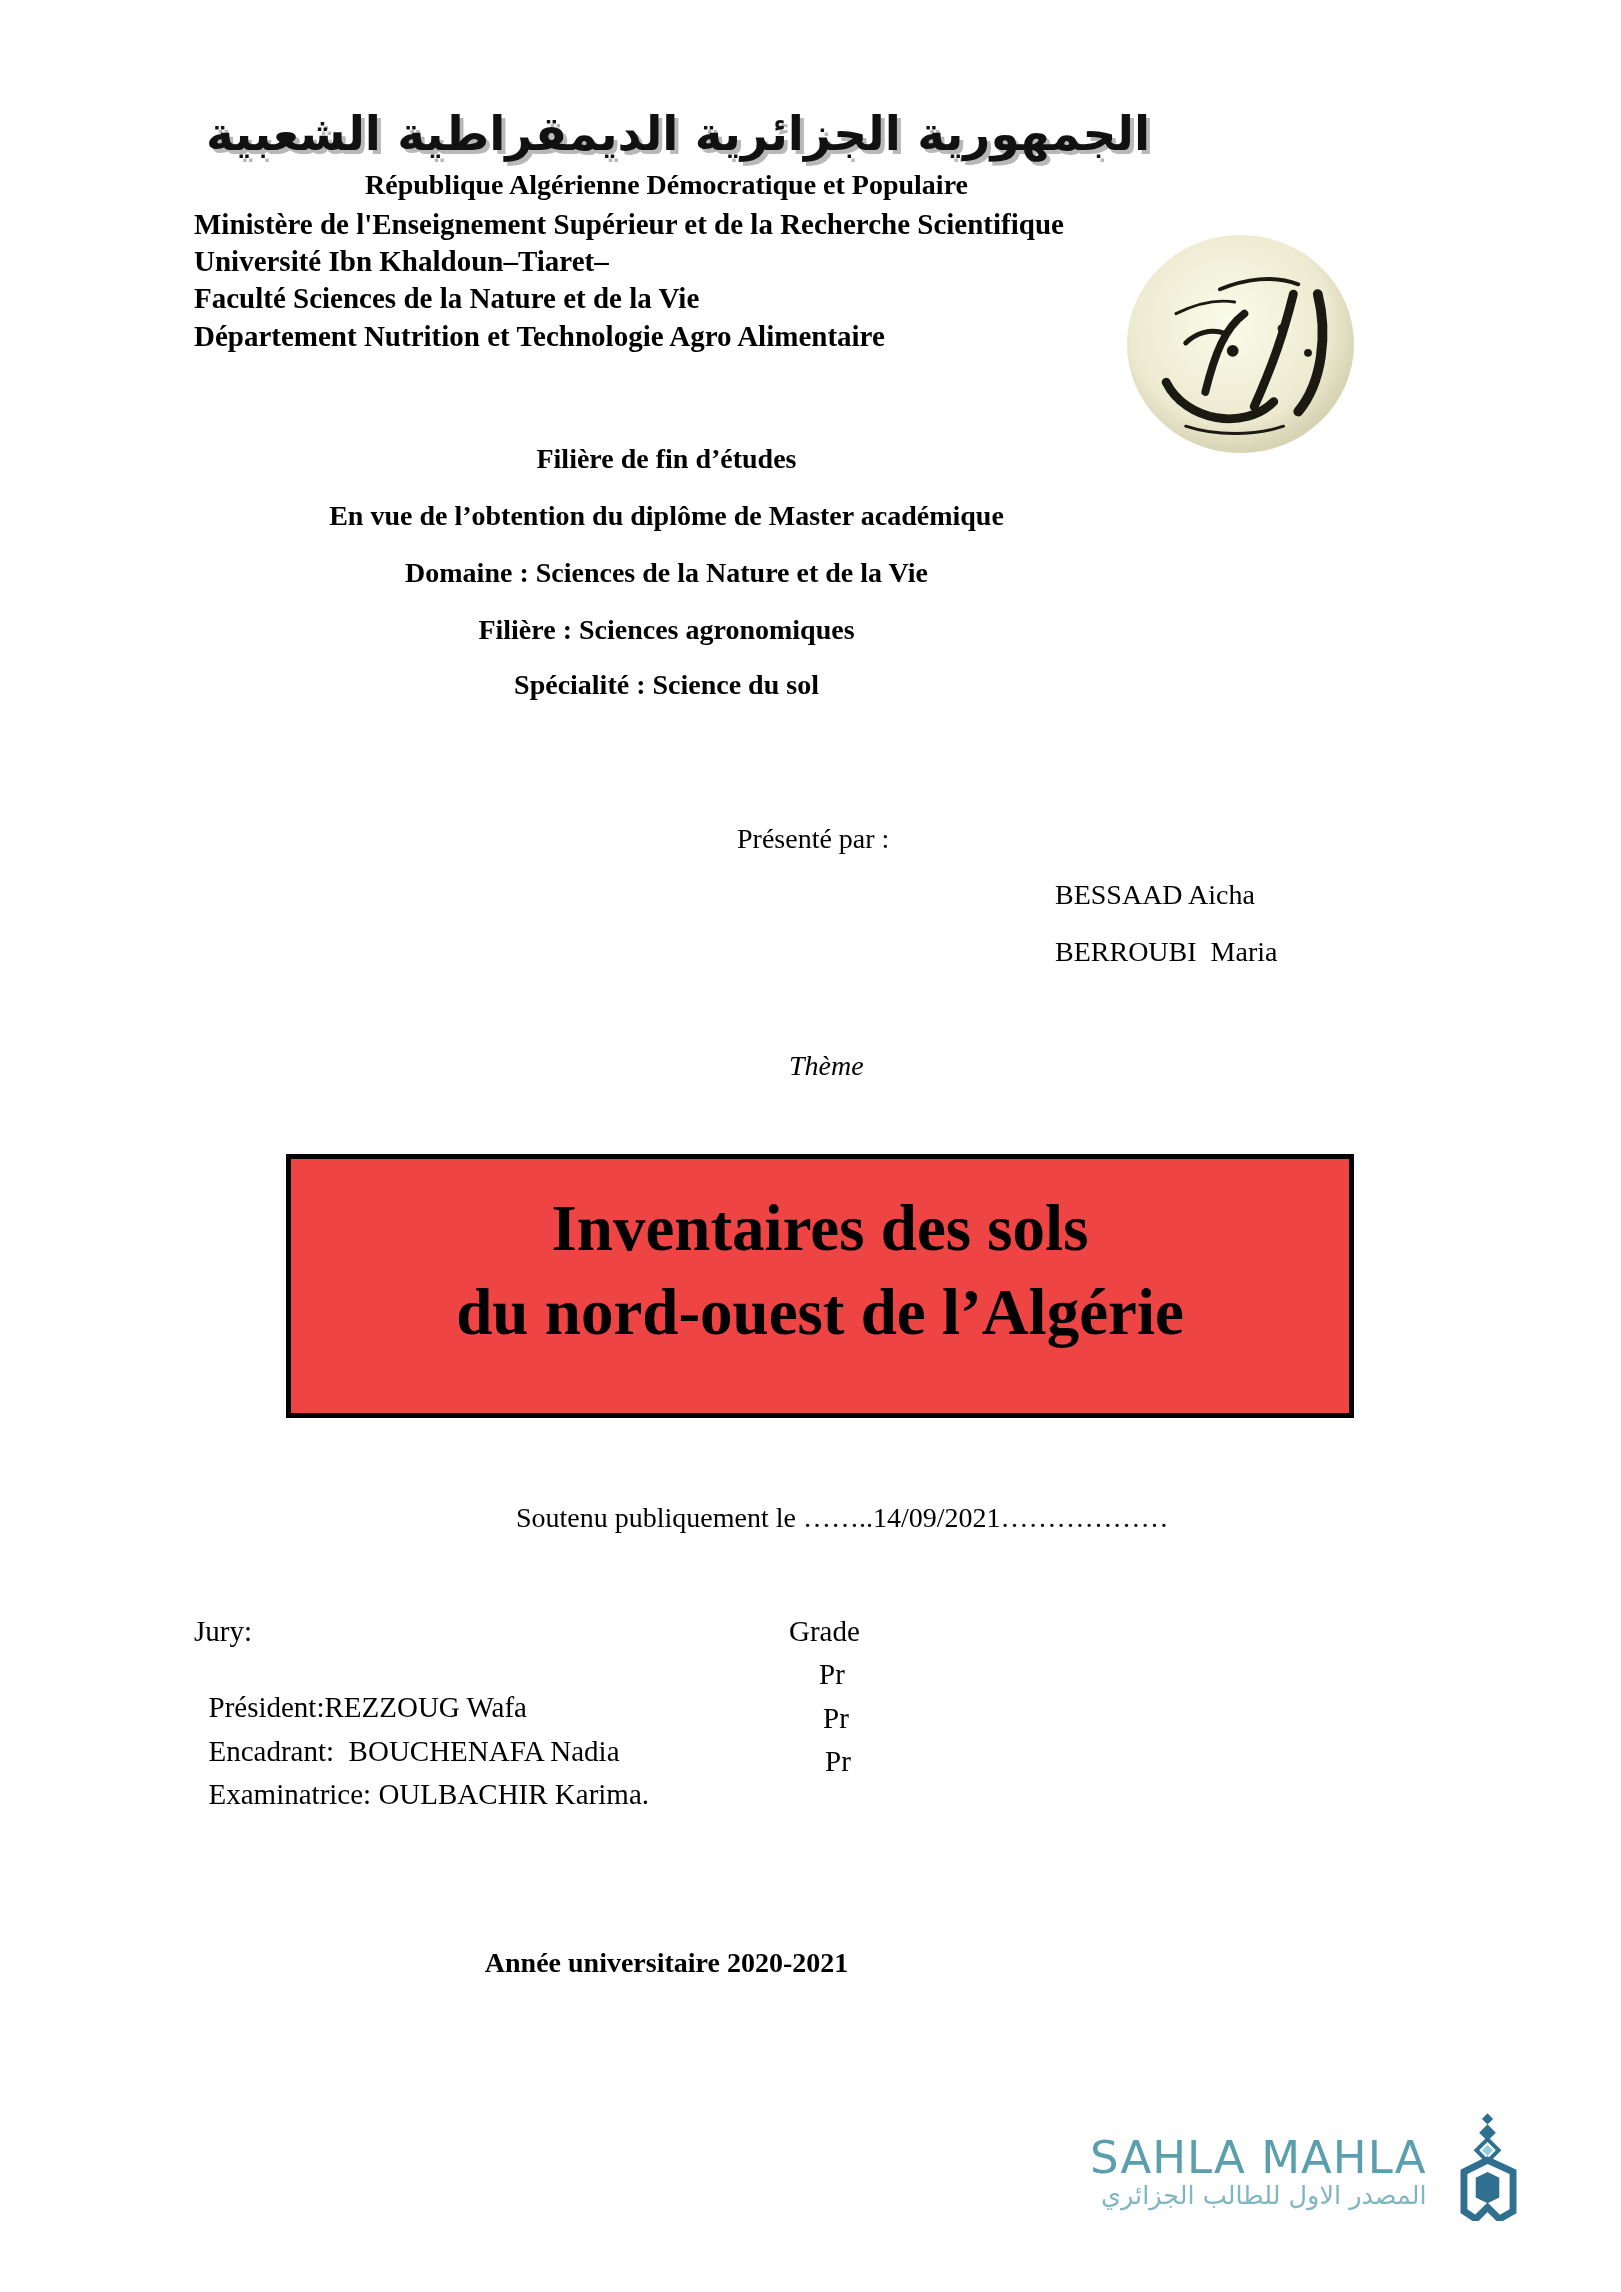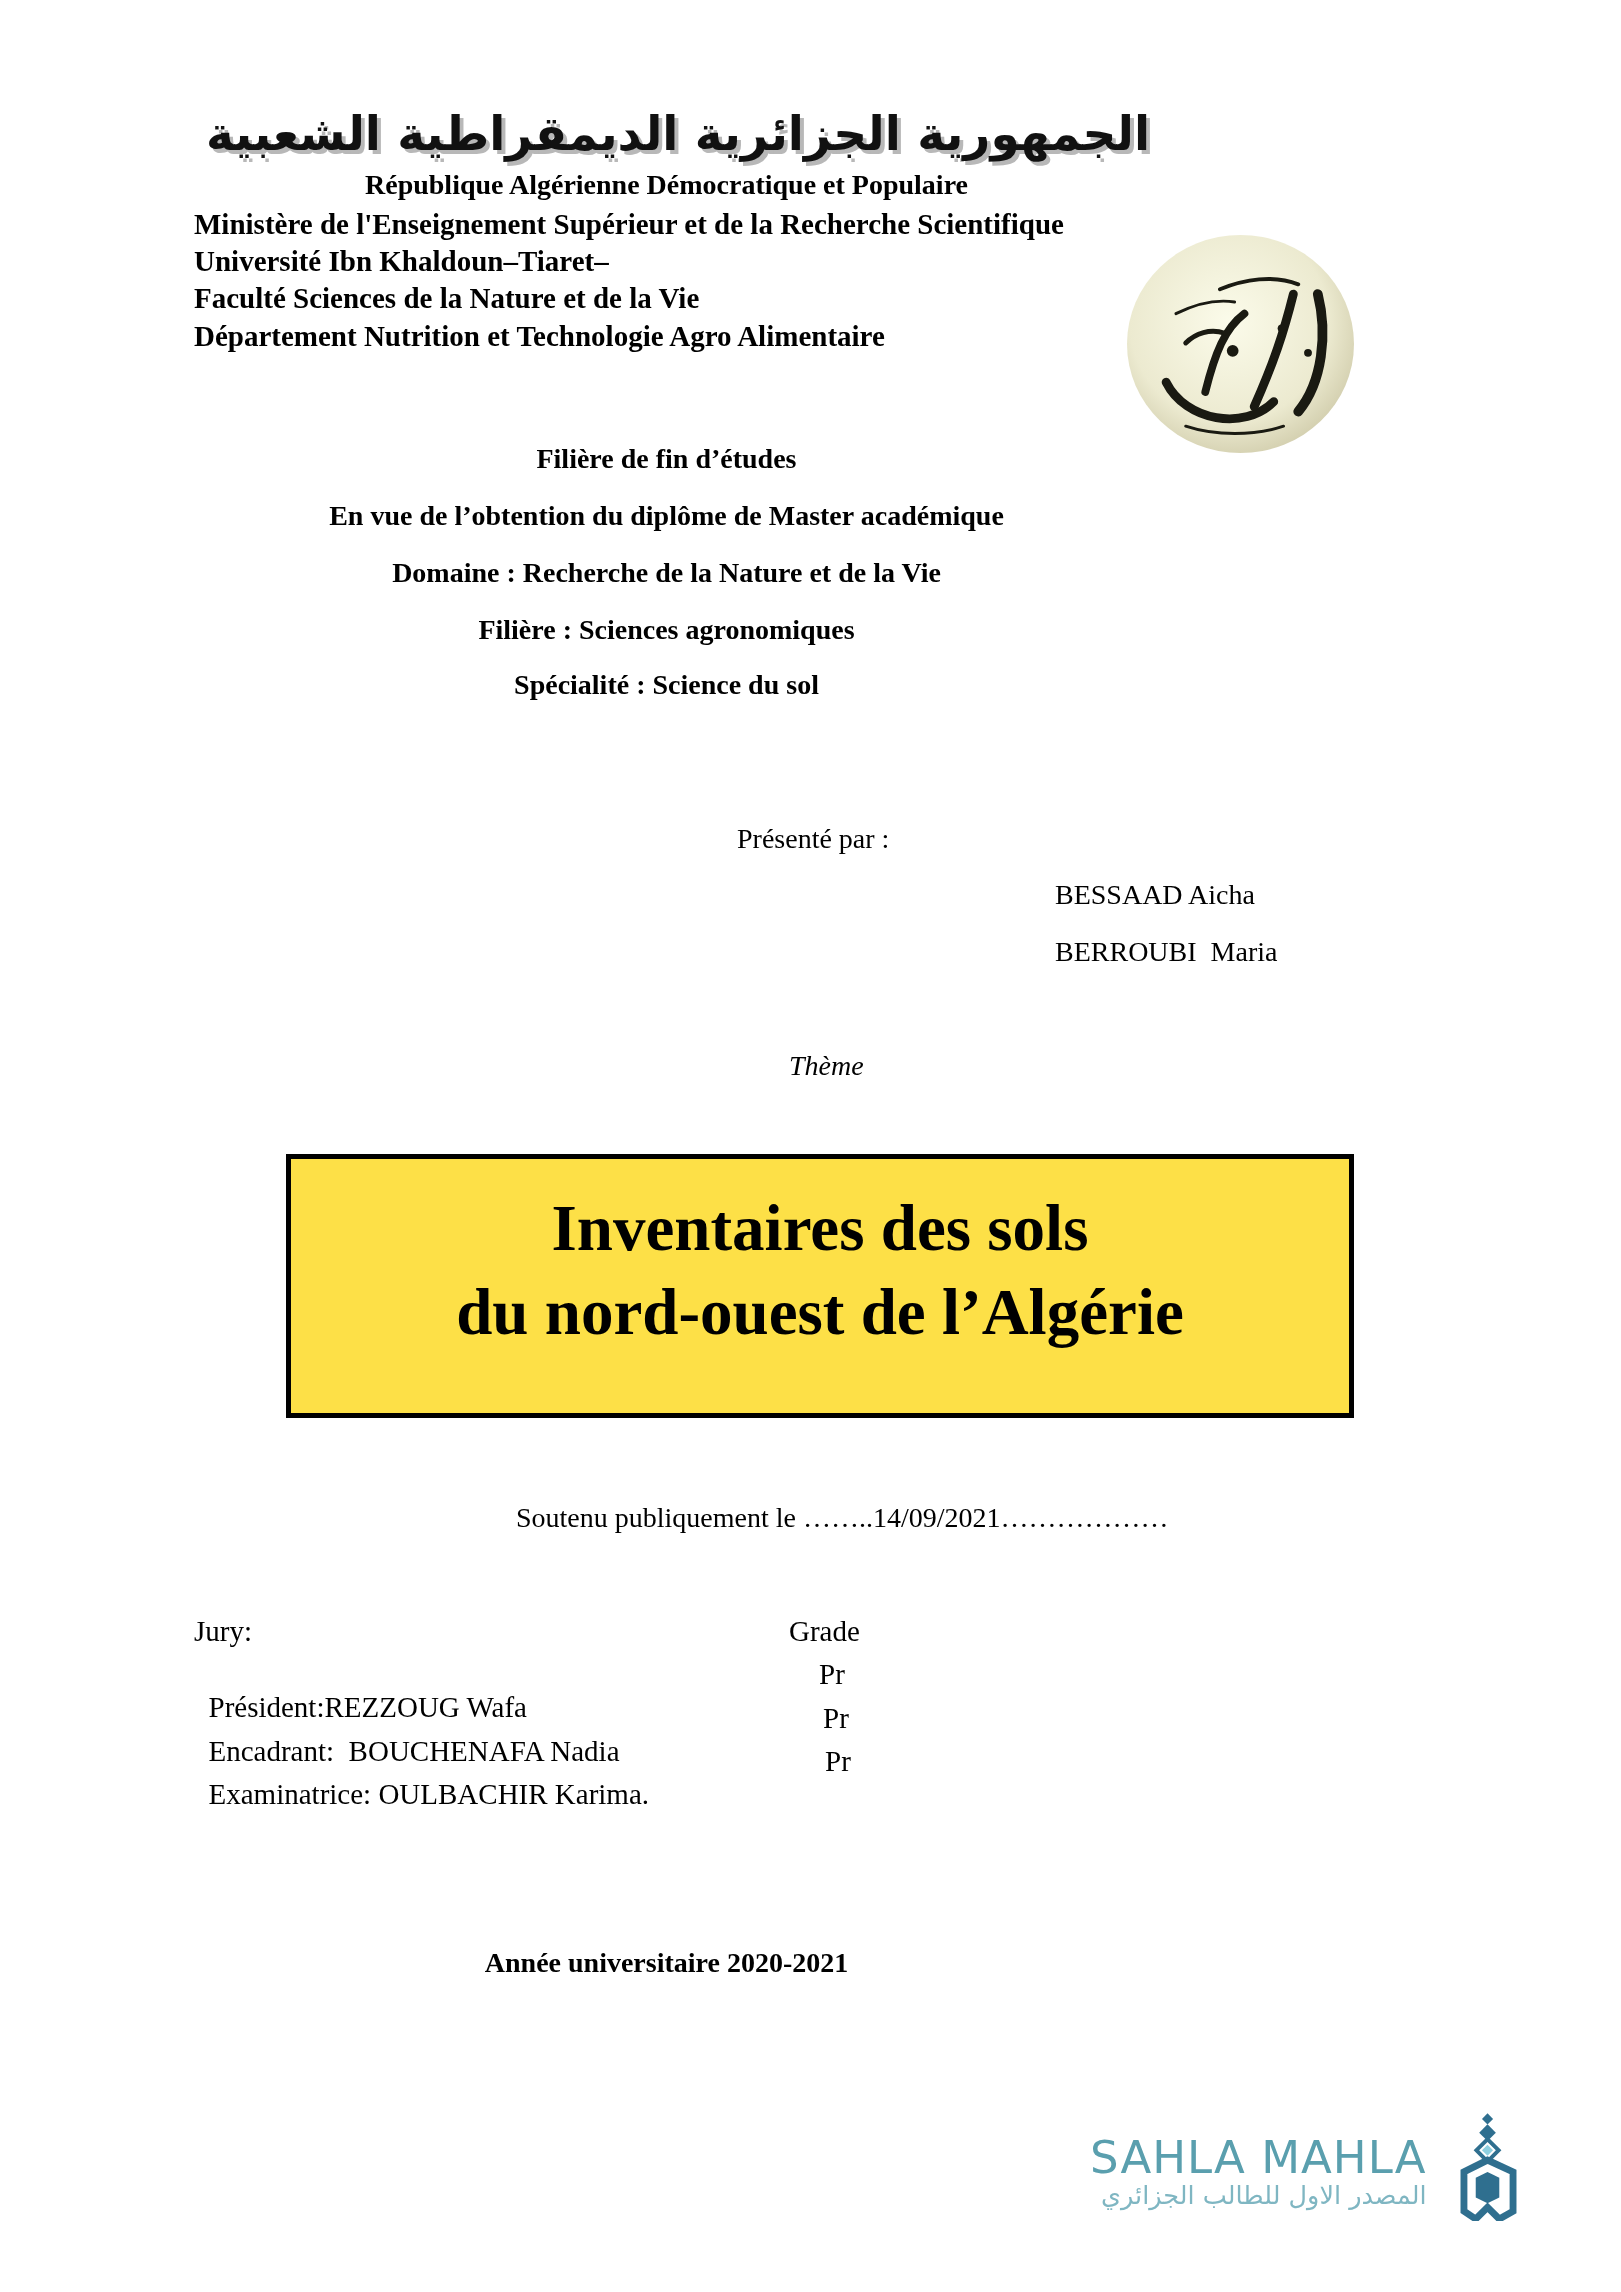--- a/index.html
+++ b/index.html
@@ -15,21 +15,21 @@
   .hdr { font-size: 29px; font-weight: bold; line-height: 37px; }
   .center-line { left: 0; width: 1333px; text-align: center; font-size: 29px; font-weight: bold; }
   .seal {
     left: 1127px; top: 235px; width: 227px; height: 218px; border-radius: 50%;
     background: radial-gradient(circle at 45% 40%, #fbfbea 0%, #ecead0 55%, #c8c3a0 85%, #8d8a70 100%);
     overflow: hidden;
   }
   .seal svg { width: 100%; height: 100%; }
   .theme-box {
     left: 286px; top: 1154px; width: 1058px; height: 254px;
-    border: 5.9px solid #000; background: #fde047;
+    border: 5.9px solid #000; background: #ef4444;
   }
   .theme-title {
     position: absolute; left: 0; right: 0; text-align: center;
     font-size: 65px; font-weight: bold; line-height: 84px;
   }
   .jury { font-size: 29px; }
   .logo-text {
     font-family: "DejaVu Sans", sans-serif; color: #5a9fae; font-size: 45px; letter-spacing: 1px;
   }
   .logo-sub {
@@ -62,21 +62,21 @@
     <g fill="#1a1a12">
       <circle cx="108" cy="118" r="6"></circle>
       <circle cx="158" cy="95" r="4"></circle>
       <circle cx="185" cy="120" r="4"></circle>
     </g>
   </svg>
 </div>
 
 <div class="abs center-line" style="top:443px; font-size:28px;">Filière de fin d’études</div>
 <div class="abs center-line" style="top:500px; font-size:28px;">En vue de l’obtention du diplôme de Master académique</div>
-<div class="abs center-line" style="top:557px; font-size:28px;">Domaine : Recherche de la Nature et de la Vie</div>
+<div class="abs center-line" style="top:557px; font-size:28px;">Domaine : Sciences de la Nature et de la Vie</div>
 <div class="abs center-line" style="top:614px; font-size:28px;">Filière : Sciences agronomiques</div>
 <div class="abs center-line" style="top:669px; font-size:28px;">Spécialité : Science du sol</div>
 
 <div class="abs b" style="left:737px; top:823px; font-size:28px;">Présenté par :</div>
 <div class="abs b" style="left:1055px; top:879px; font-size:28px;">BESSAAD Aicha</div>
 <div class="abs b" style="left:1055px; top:936px; font-size:28px; white-space:pre;">BERROUBI  Maria</div>
 
 <div class="abs b" style="left:789px; top:1050px; font-size:28px; font-style:italic;">Thème</div>
 
 <div class="abs theme-box">

